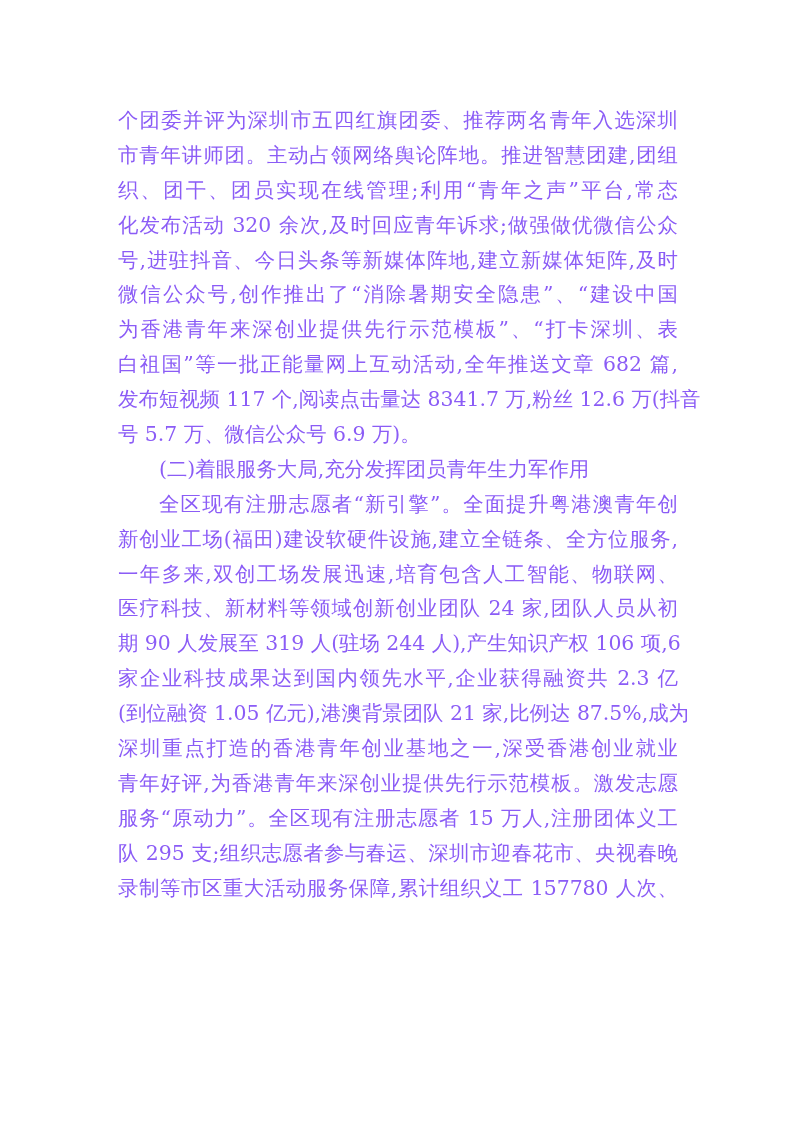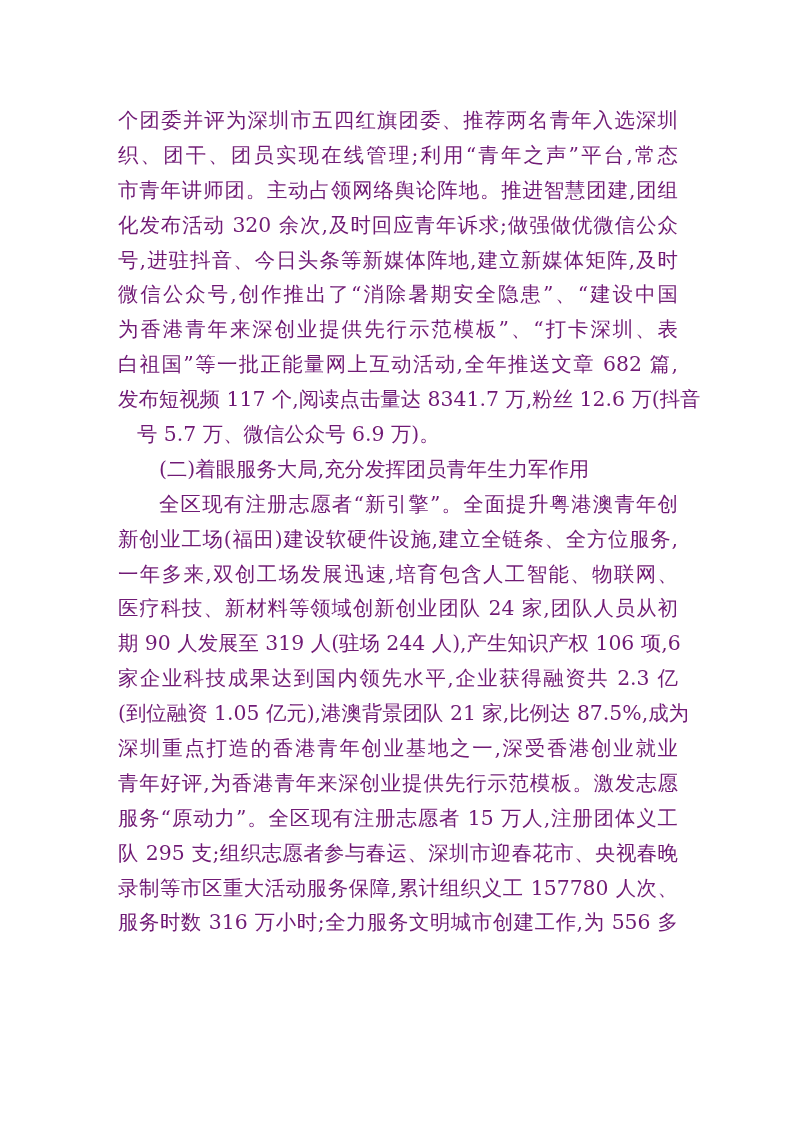--- a/index.html
+++ b/index.html
@@ -5,57 +5,56 @@
     html, body { margin: 0; padding: 0; background: #ffffff; }
     body { width: 793px; height: 1122px; overflow: hidden; position: relative; }
     .page { position: absolute; left: 0; top: 0; width: 793px; height: 1122px; background: #ffffff; }
     .text-block {
       position: absolute;
       left: 118px;
       top: 103px;
       width: 560px;
       font-family: "DejaVu Serif", "Liberation Serif", serif;
       font-size: 20.4px;
-      color: #701a75;
+      color: #8b5cf6;
     }
     .line {
       height: 34.9px;
       line-height: 34.9px;
       white-space: nowrap;
       text-align: justify;
       text-align-last: justify;
       letter-spacing: 0;
     }
-    .line.last { text-align-last: left; margin-left: 19px; }
+    .line.last { text-align-last: left; }
     .line.indent { padding-left: 41px; }
     .line.heading { padding-left: 41px; text-align-last: left; }
   </style>
 </head>
 <body>
 
 <div class="page">
   <div class="text-block">
     <div class="line">个团委并评为深圳市五四红旗团委、推荐两名青年入选深圳</div>
+    <div class="line">市青年讲师团。主动占领网络舆论阵地。推进智慧团建,团组</div>
     <div class="line">织、团干、团员实现在线管理;利用“青年之声”平台,常态</div>
-    <div class="line">市青年讲师团。主动占领网络舆论阵地。推进智慧团建,团组</div>
     <div class="line">化发布活动 320 余次,及时回应青年诉求;做强做优微信公众</div>
     <div class="line">号,进驻抖音、今日头条等新媒体阵地,建立新媒体矩阵,及时</div>
     <div class="line">微信公众号,创作推出了“消除暑期安全隐患”、“建设中国</div>
     <div class="line">为香港青年来深创业提供先行示范模板”、“打卡深圳、表</div>
     <div class="line">白祖国”等一批正能量网上互动活动,全年推送文章 682 篇,</div>
     <div class="line">发布短视频 117 个,阅读点击量达 8341.7 万,粉丝 12.6 万(抖音</div>
     <div class="line last">号 5.7 万、微信公众号 6.9 万)。</div>
     <div class="line heading">(二)着眼服务大局,充分发挥团员青年生力军作用</div>
     <div class="line indent">全区现有注册志愿者“新引擎”。全面提升粤港澳青年创</div>
     <div class="line">新创业工场(福田)建设软硬件设施,建立全链条、全方位服务,</div>
     <div class="line">一年多来,双创工场发展迅速,培育包含人工智能、物联网、</div>
     <div class="line">医疗科技、新材料等领域创新创业团队 24 家,团队人员从初</div>
     <div class="line">期 90 人发展至 319 人(驻场 244 人),产生知识产权 106 项,6</div>
     <div class="line">家企业科技成果达到国内领先水平,企业获得融资共 2.3 亿</div>
     <div class="line">(到位融资 1.05 亿元),港澳背景团队 21 家,比例达 87.5%,成为</div>
     <div class="line">深圳重点打造的香港青年创业基地之一,深受香港创业就业</div>
     <div class="line">青年好评,为香港青年来深创业提供先行示范模板。激发志愿</div>
     <div class="line">服务“原动力”。全区现有注册志愿者 15 万人,注册团体义工</div>
     <div class="line">队 295 支;组织志愿者参与春运、深圳市迎春花市、央视春晚</div>
     <div class="line">录制等市区重大活动服务保障,累计组织义工 157780 人次、</div>
-    <div class="line">服务时数 316 万小时;全力服务文明城市创建工作,为 556 多</div>
   </div>
 </div>
 
 </body></html>

